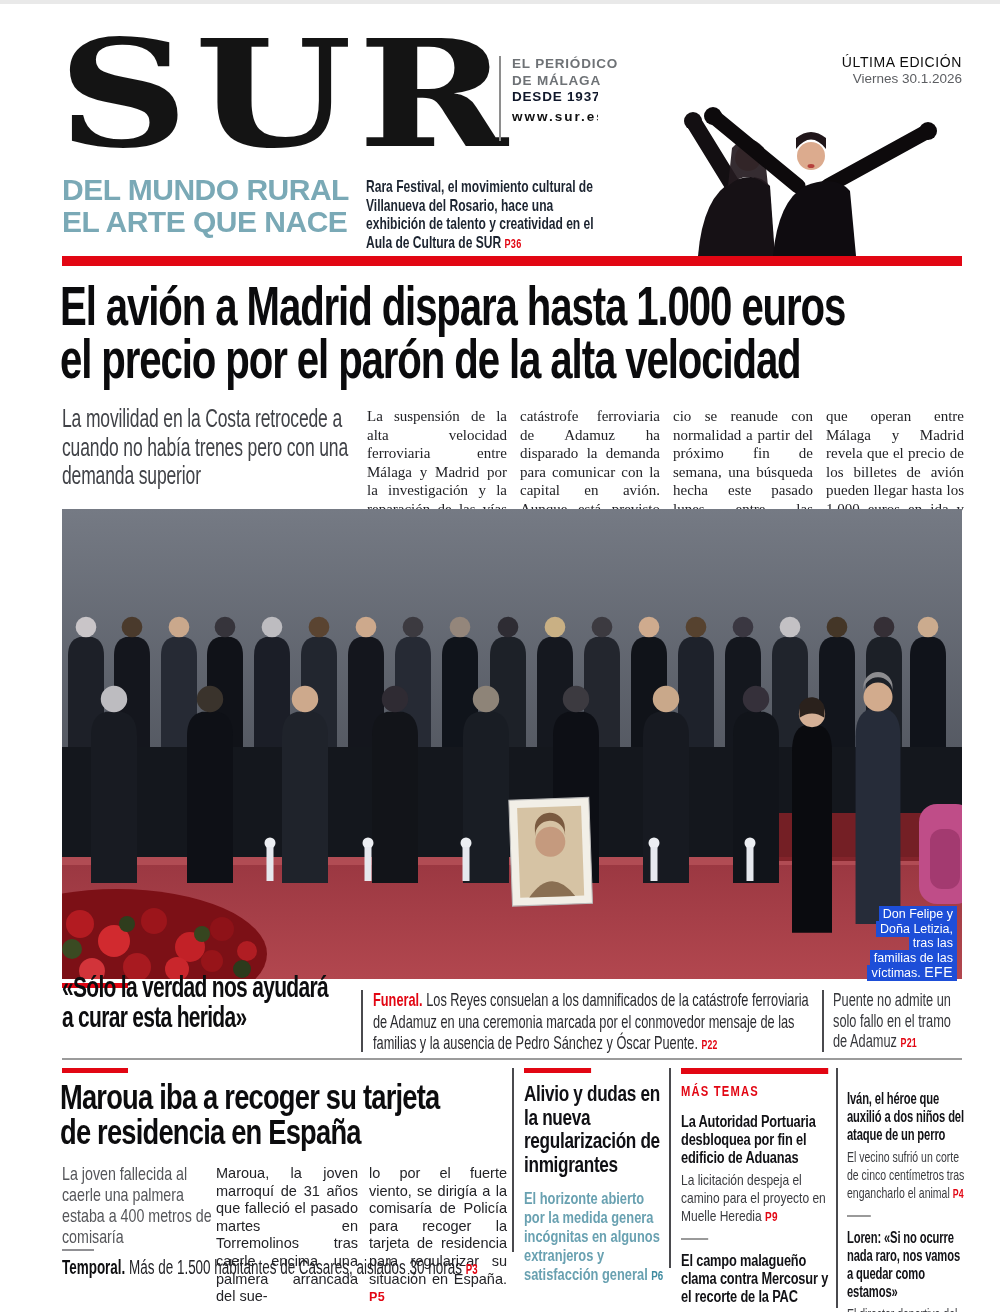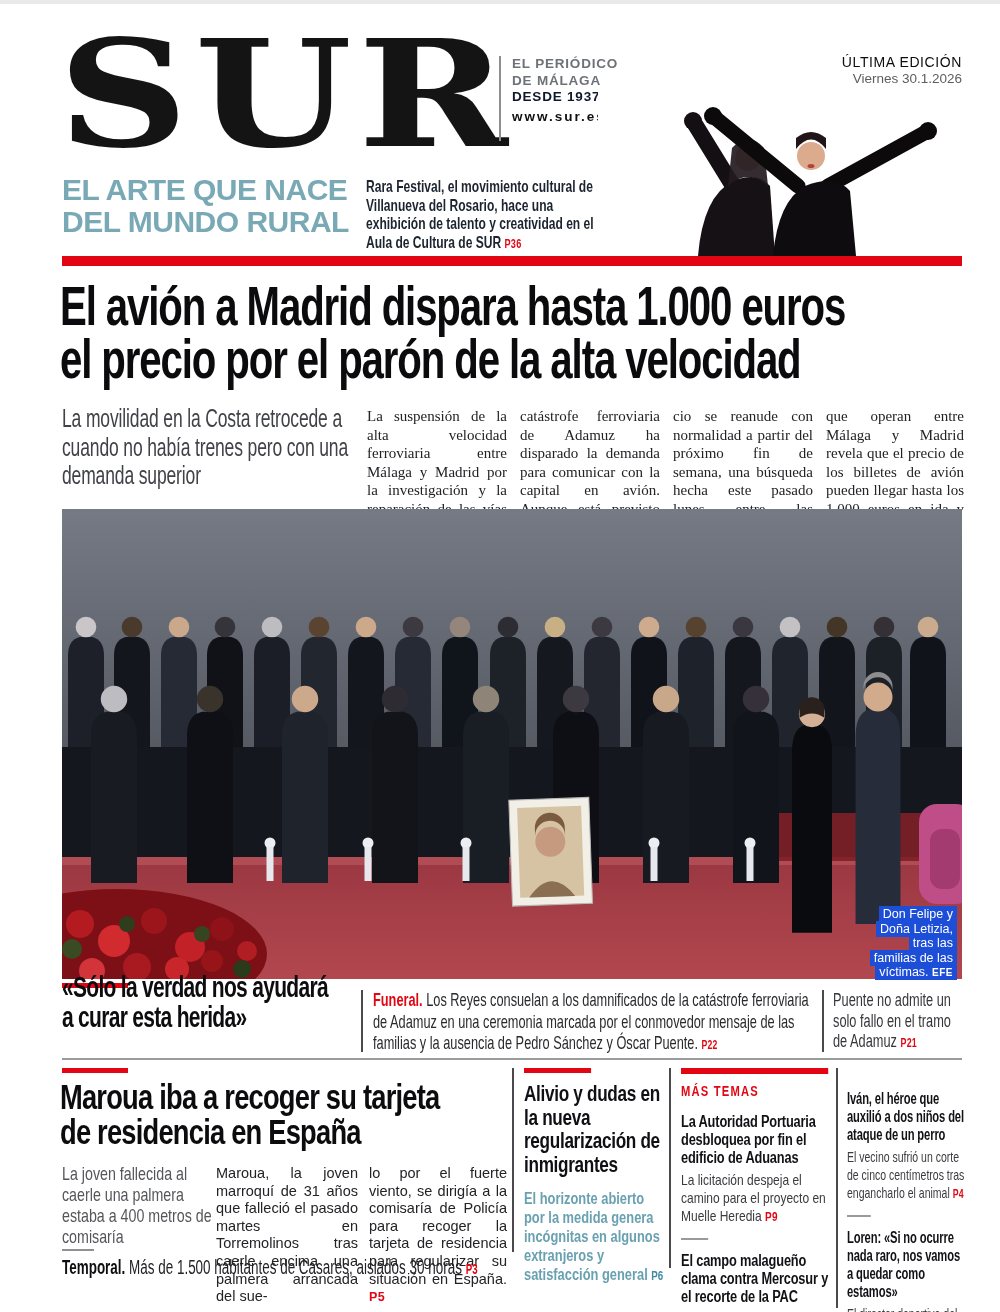--- a/index.html
+++ b/index.html
@@ -43,21 +43,21 @@
   .bodycol{top:403px;width:140px;font-family:"Liberation Serif",serif;font-size:15px;
            line-height:18.6px;color:#232327;text-align:justify;}
   .bc1{left:367px;} .bc2{left:520px;} .bc3{left:673px;} .bc4{left:826px;width:138px;}
 
   
   .photo{left:62px;top:505px;width:900px;height:470px;background:#565b63;}
   .photo-caption{position:absolute;right:5px;top:398px;width:132px;text-align:right;
                  font-size:12.5px;line-height:14.6px;font-weight:500;color:#fff;}
   .photo-caption .cl{background:#1d4ed8;padding:1px 4px;-webkit-box-decoration-break:clone;
                      box-decoration-break:clone;}
-  .photo-caption .credit{font-size:10px;font-weight:700;letter-spacing:.5px;}
+  .photo-caption .credit{font-size:14px;font-weight:400;letter-spacing:.5px;}
 
   
   .tick{height:5px;background:#e20613;}
   .quote{left:62px;top:968px;}
   .quote .ql{font-size:30px;font-weight:800;letter-spacing:-1px;line-height:30px;
              color:#0d0d0f;transform:scaleX(.70);}
   .vdark{width:2px;background:#4a4a4e;}
   .funeral{left:373px;top:985px;width:640px;transform:scaleX(.69);
            font-size:18.5px;line-height:21.5px;font-weight:500;color:#2a2a2e;}
   .funeral .kick{color:#e20613;font-weight:800;}
@@ -131,22 +131,22 @@
       <path d="M230,100 L330,45" stroke="#0d0a0c" stroke-width="15" stroke-linecap="round" fill="none"></path>
       <path d="M200,100 L115,30" stroke="#0d0a0c" stroke-width="15" stroke-linecap="round" fill="none"></path>
       <path d="M175,170 Q180,115 207,100 Q237,88 252,105 L258,170 Z" fill="#0f0c10"></path>
       <circle cx="213" cy="70" r="14" fill="#dcab8e"></circle>
       <path d="M198,63 Q213,44 228,63 L228,52 Q213,40 198,52 Z" fill="#20161a"></path>
       <ellipse cx="213" cy="80" rx="3.5" ry="2" fill="#b5403c"></ellipse>
     </svg>
   </div>
 
   <div class="abs teaser-head">
+    <div>DEL MUNDO RURAL</div>
     <div>EL ARTE QUE NACE</div>
-    <div>DEL MUNDO RURAL</div>
   </div>
   <div class="abs teaser-text cond">
     <span>Rara Festival, el movimiento cultural de Villanueva del Rosario, hace una exhibición de talento y creatividad en el Aula de Cultura de SUR</span>
     <span class="ref">P36</span>
   </div>
 
   <div class="abs redbar"></div>
 
   <div class="abs lead-headline">
     <div class="hl cond nowrap">El avión a Madrid dispara hasta 1.000 euros</div>

